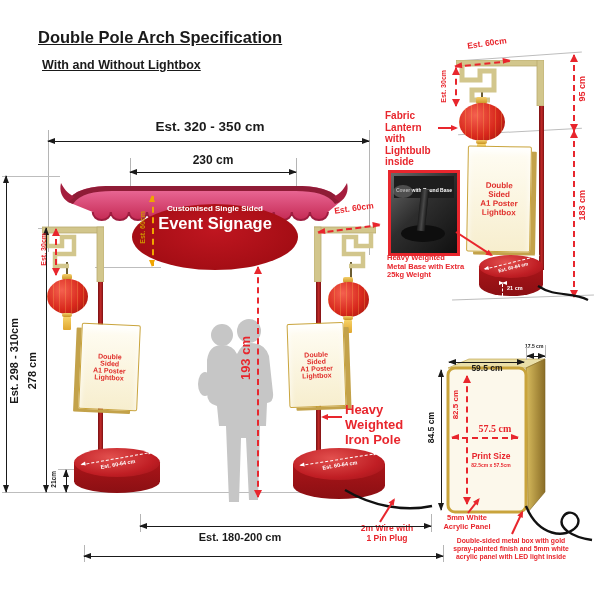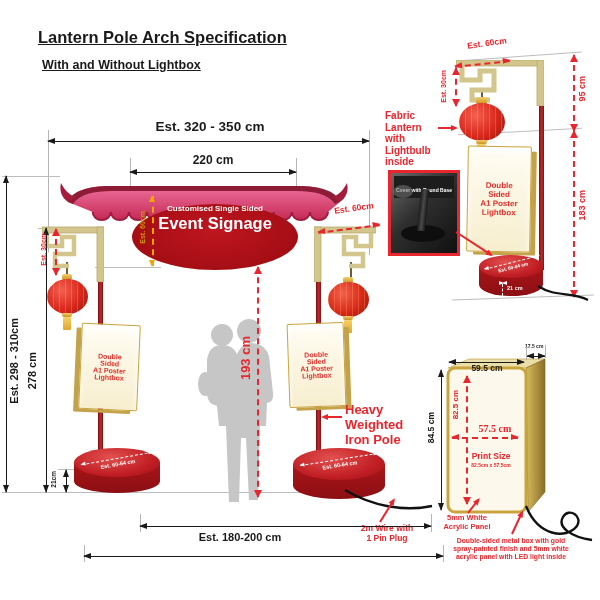--- a/index.html
+++ b/index.html
@@ -61,21 +61,21 @@
   .oval{position:absolute;border-radius:50%;background:radial-gradient(ellipse at 50% 40%,#bf1620,#a30d14 75%);
         display:flex;flex-direction:column;align-items:center;color:#fff;}
   .inset{position:absolute;border:3px solid #e8262d;background:linear-gradient(135deg,#6a6a6a,#2e2e2e 45%,#101010);}
   h1,h2{margin:0;}
 </style>
 </head>
 <body>
 
 <div id="canvas">
 
-  <h1 class="lbl" style="left:38px;top:28px;font-size:16.5px;text-decoration:underline;">Lantern Pole Arch Specification</h1>
+  <h1 class="lbl" style="left:38px;top:28px;font-size:16.5px;text-decoration:underline;">Double Pole Arch Specification</h1>
   <h2 class="lbl" style="left:42px;top:58px;font-size:12.5px;text-decoration:underline;">With and Without Lightbox</h2>
 
   <div class="tick" style="left:48px;top:130px;height:122px;"></div>
   <div class="tick" style="left:369px;top:130px;height:125px;"></div>
   <div class="tick" style="left:130px;top:158px;height:56px;"></div>
   <div class="tick" style="left:296px;top:158px;height:60px;"></div>
   <div class="gline" style="left:2px;top:176px;width:58px;"></div>
   <div class="gline" style="left:38px;top:228px;width:26px;"></div>
   <div class="gline" style="left:95px;top:267px;width:66px;"></div>
   <div class="gline" style="left:58px;top:469px;width:36px;"></div>
@@ -162,21 +162,21 @@
   <div class="base-top" style="left:293px;top:448px;width:92px;height:32px;"></div>
   <div class="wdim" style="left:300px;top:459px;width:78px;transform:rotate(-9deg);">
     <span class="wl">Est. 60-64 cm</span>
   </div>
   <svg class="abs" style="left:340px;top:484px;" width="96" height="32" viewBox="0 0 96 32">
     <path d="M5,6 C32,22 64,28 92,22" stroke="#111" stroke-width="2.4" fill="none"></path>
   </svg>
 
   <div class="lbl ctr" style="left:100px;top:119px;width:220px;font-size:13.5px;">Est. 320 - 350 cm</div>
   <div class="dimh" style="left:48px;top:141px;width:321px;"></div>
-  <div class="lbl ctr" style="left:133px;top:154px;width:160px;font-size:12px;">220 cm</div>
+  <div class="lbl ctr" style="left:133px;top:154px;width:160px;font-size:12px;">230 cm</div>
   <div class="dimh" style="left:130px;top:172px;width:166px;"></div>
 
   <div class="dimv" style="left:6px;top:176px;height:316px;"></div>
   <div class="vtxt" style="left:9px;top:318px;font-size:11px;">Est. 298 - 310cm</div>
   <div class="dimv" style="left:46px;top:228px;height:264px;"></div>
   <div class="vtxt" style="left:27px;top:352px;font-size:11px;">278 cm</div>
 
   <div class="rdv" style="left:55px;top:229px;height:46px;"></div>
   <div class="vtxt red" style="left:40px;top:233px;font-size:7px;color:#e8262d;">Est. 30cm</div>
 
@@ -255,20 +255,23 @@
   </svg>
 
   <div class="inset" style="left:388px;top:170px;width:66px;height:80px;">
     <div class="abs" style="left:3px;top:3px;right:3px;background:#1d1d1d;padding:2px 1px;text-align:center;">
       <span style="color:#fff;font-size:5px;font-weight:700;">Cover with Round Base</span>
     </div>
     <div class="abs" style="left:10px;top:52px;width:44px;height:17px;background:#0e0e0e;border-radius:50%;"></div>
     <div class="abs" style="left:28px;top:16px;width:8px;height:42px;background:linear-gradient(90deg,#1c1c1c,#4a4a4a,#161616);transform:rotate(6deg);"></div>
     <div class="abs" style="left:2px;top:12px;width:20px;height:13px;background:#777;border-radius:50%;opacity:.55;"></div>
   </div>
+  <div class="lbl prel red" style="left:387px;top:254px;width:92px;font-size:7.5px;">Heavy Weighted
+Metal Base with Extra
+25kg Weight</div>
   <div class="rarrow" style="left:456px;top:231px;width:42px;transform:rotate(33deg);"></div>
 
   <svg class="abs" style="left:440px;top:352px;" width="116" height="166" viewBox="0 0 116 166">
     <defs>
       <linearGradient id="sg" x1="0" y1="0" x2="1" y2="0">
         <stop offset="0" stop-color="#d8bc5e"></stop>
           <stop offset="1" stop-color="#8a6d26"></stop>
       </linearGradient>
     </defs>
     <polygon points="8,16 86,16 105,7 29,7" fill="#eadfa9" stroke="#b99b39" stroke-width="0.6"></polygon>

